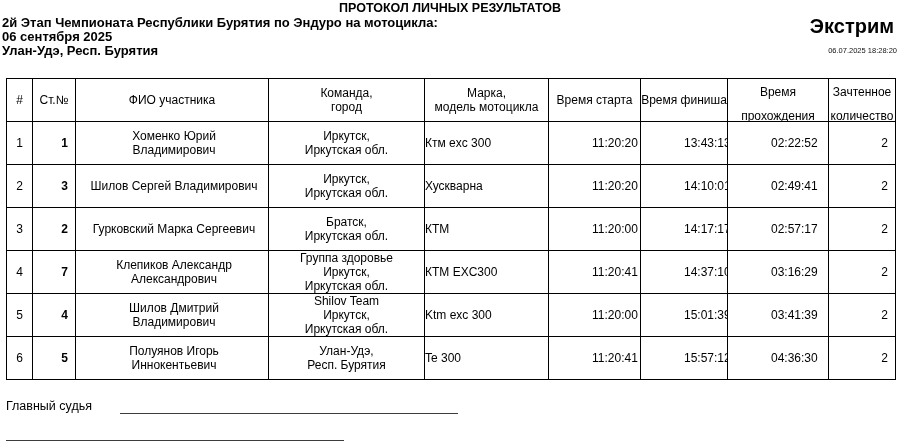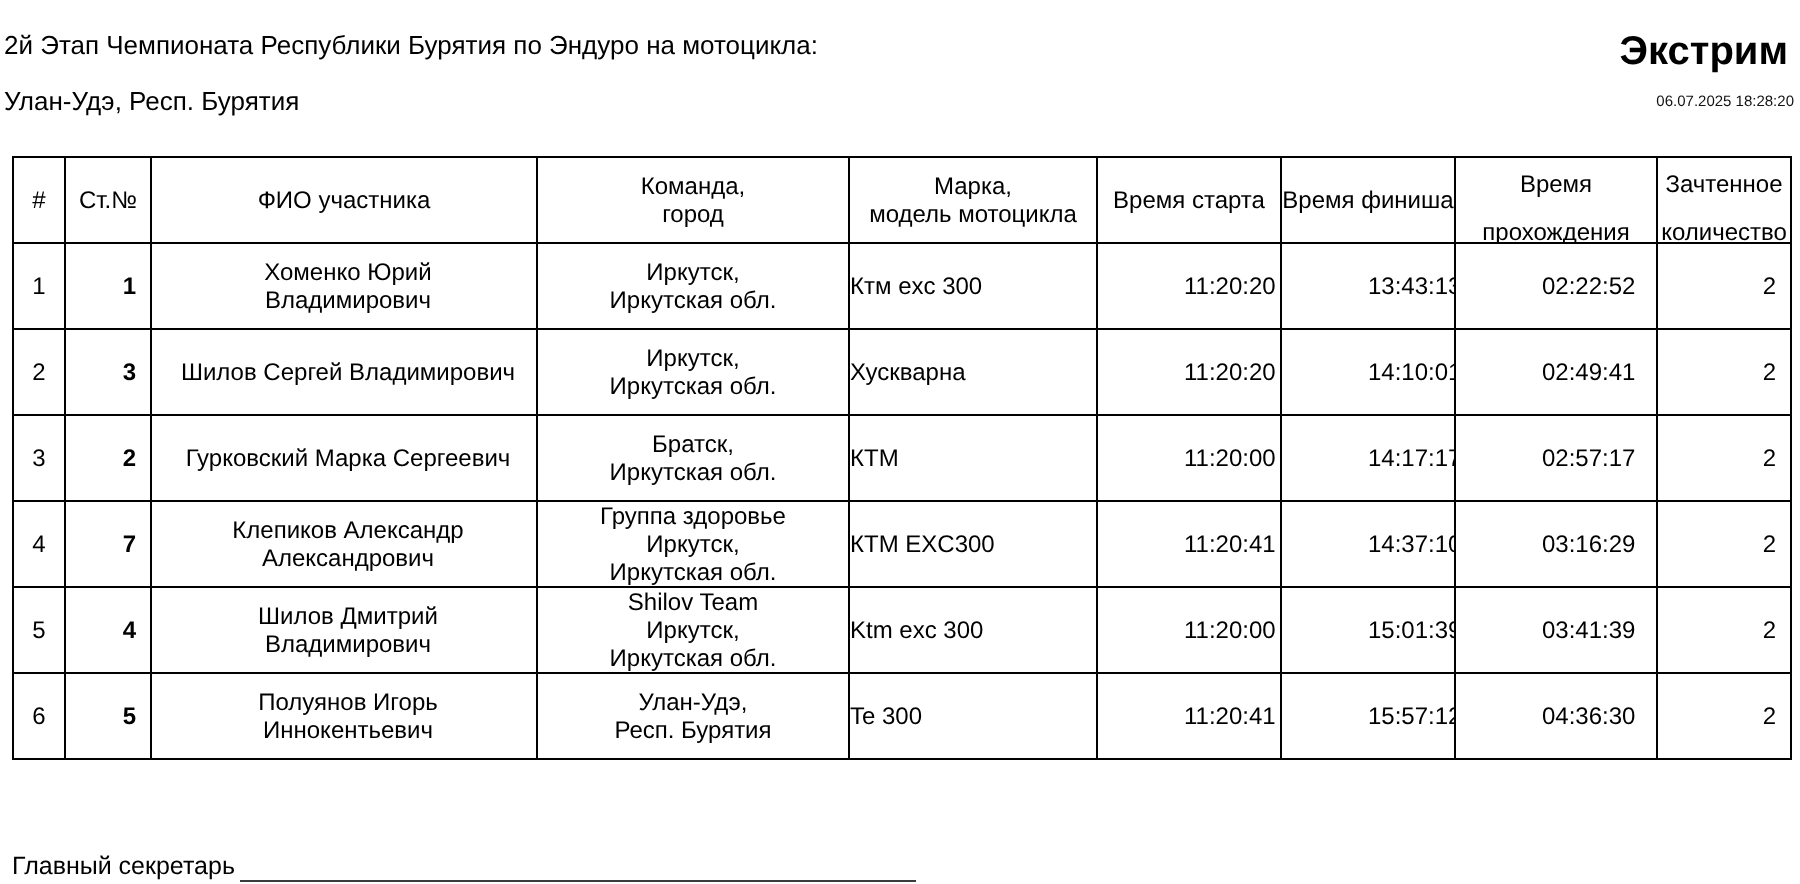--- a/index.html
+++ b/index.html
@@ -2,21 +2,21 @@
 <html><head>
 <meta charset="utf-8">
 <style>
   html,body{margin:0;padding:0;background:#fff;}
   .page{
     position:relative; width:900px; height:442px; background:#fff;
     font-family:"Liberation Sans","DejaVu Sans",sans-serif; color:#000; overflow:hidden;
   }
   .title{position:absolute; top:1px; left:0; width:100%; text-align:center;
     font-weight:700; font-size:12.5px;}
-  .hline{position:absolute; left:2px; font-weight:400; font-size:13px; white-space:nowrap;}
+  .hline{position:absolute; left:2px; font-weight:700; font-size:13px; white-space:nowrap;}
   .l2{top:15px}.l3{top:29px}.l4{top:43px}
   .class-name{position:absolute; top:15px; right:6px; font-weight:700; font-size:20px;}
   .printed-at{position:absolute; top:46px; right:3px; font-size:7.5px; color:#111;}
 
   table.results{position:absolute; left:6px; top:78px; width:889px;
     border-collapse:collapse; table-layout:fixed; font-size:12px;}
   .results th,.results td{
     border:1.5px solid #000; padding:0; height:42px; vertical-align:middle;
     overflow:hidden; line-height:14px; white-space:pre-line;
   }
@@ -34,21 +34,23 @@
   .sig-row{position:absolute; left:6px; display:flex; align-items:flex-end;}
   .sig1{top:398px}.sig2{top:425px}
   .sig-label{width:114px; font-size:12.5px; line-height:16px; white-space:nowrap;}
   .sig-line{width:338px; height:15px; border-bottom:1.5px solid #3c3c3c;}
 </style>
 </head>
 <body>
 
 <div class="page">
 
+  <div class="title">ПРОТОКОЛ ЛИЧНЫХ РЕЗУЛЬТАТОВ</div>
   <div class="hline l2">2й Этап Чемпионата Республики Бурятия по Эндуро на мотоцикла:</div>
+  <div class="hline l3">06 сентября 2025</div>
   <div class="hline l4">Улан-Удэ, Респ. Бурятия</div>
   <div class="class-name">Экстрим</div>
   <div class="printed-at">06.07.2025 18:28:20</div>
 
   <table class="results">
     <colgroup>
       <col style="width:26px">
         <col style="width:43px">
         <col style="width:193px">
       <col style="width:156px">
@@ -152,18 +154,21 @@
 Респ. Бурятия</td>
         <td class="c-bike">Te 300</td>
         <td class="c-start">11:20:41</td>
         <td class="c-finish">15:57:12</td>
         <td class="c-dur">04:36:30</td>
         <td class="c-laps">2</td>
       </tr>
     </tbody>
   </table>
 
+  <div class="sig-row sig1">
+    <span class="sig-label">Главный судья</span>
+    <span class="sig-line"></span>
+  </div>
   <div class="sig-row sig2">
-    <span class="sig-label">Главный секретарь</span>
     <span class="sig-line"></span>
   </div>
 
 </div>
 
 </body></html>

